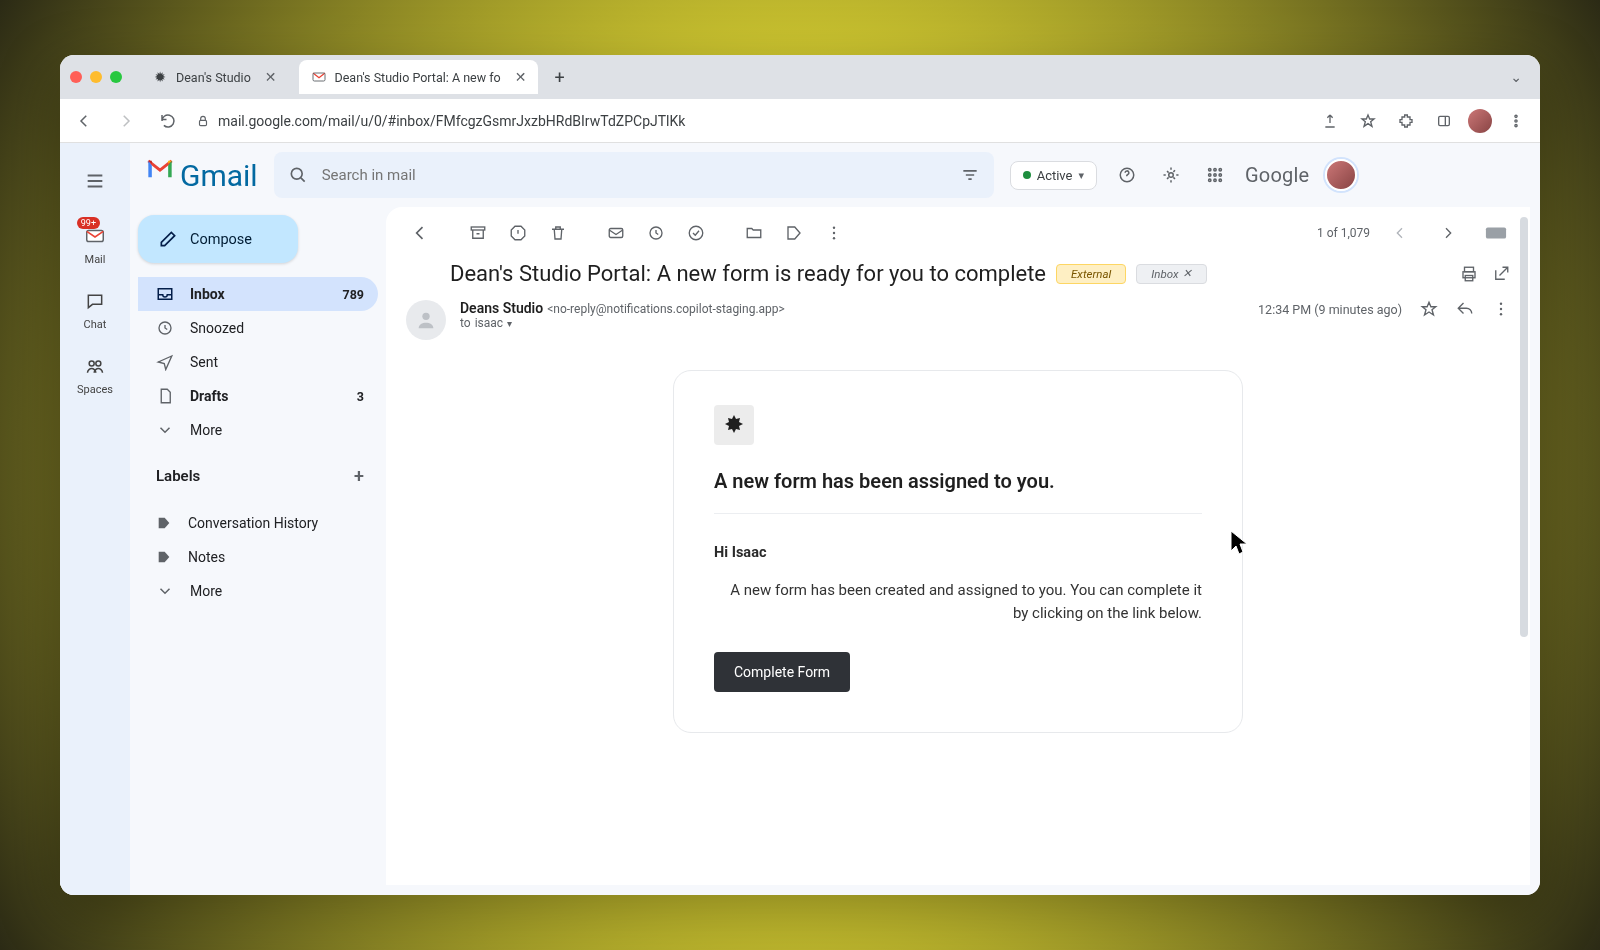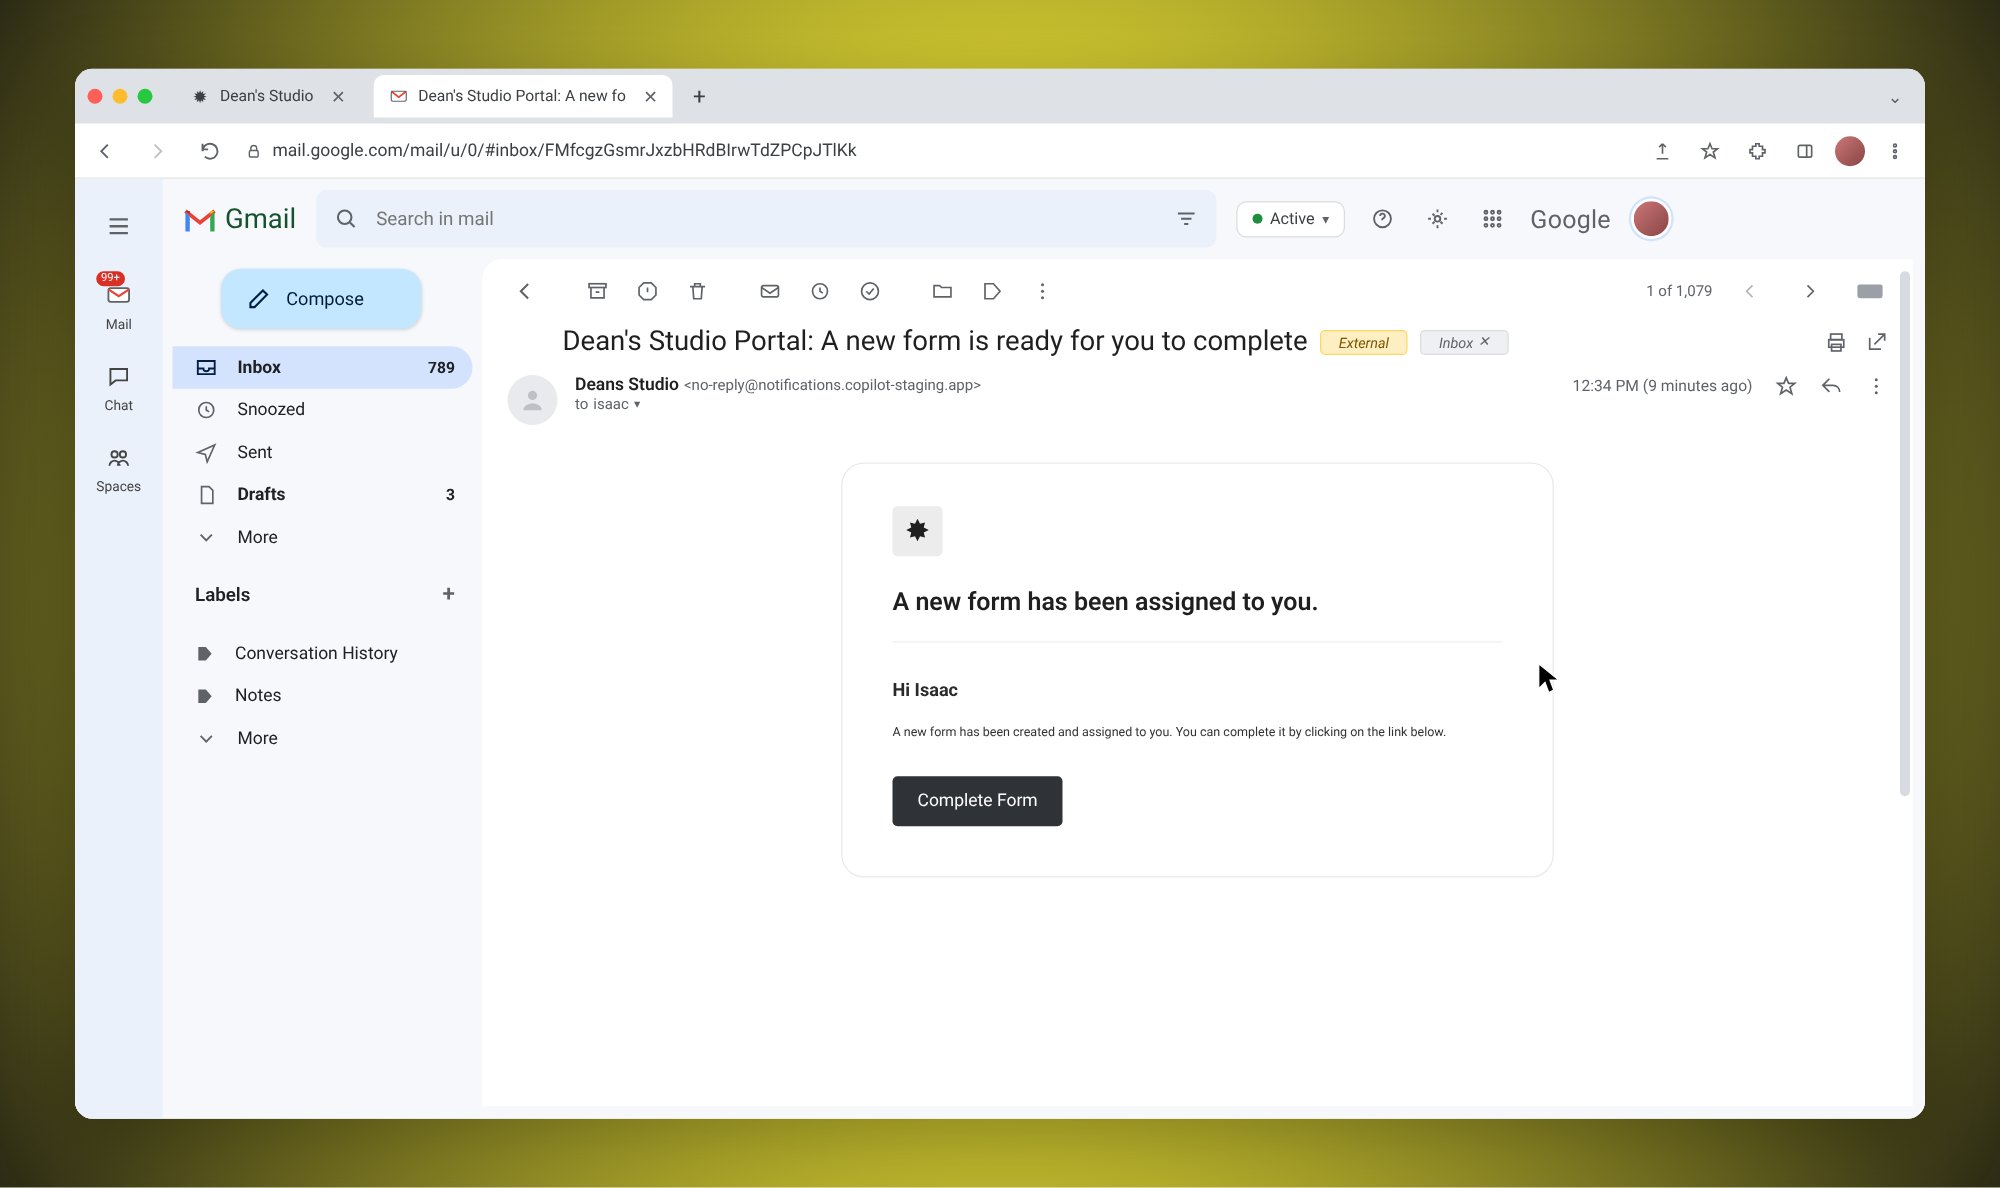--- a/index.html
+++ b/index.html
@@ -65,36 +65,36 @@
     width:70px; background:#eaf1fb; display:flex;flex-direction:column;align-items:center;padding-top:18px;gap:22px;
   }
   .hamburger{width:40px;height:40px;display:flex;align-items:center;justify-content:center;color:#5f6368;}
   .rail-item{display:flex;flex-direction:column;align-items:center;gap:4px;font-size:11px;color:#444;position:relative;}
   .rail-ico{width:26px;height:26px;display:flex;align-items:center;justify-content:center;}
   .badge99{position:absolute;top:-6px;right:8px;background:#d93025;color:#fff;font-size:9px;padding:1px 4px;border-radius:8px;}
   .gcol { flex:1; display:flex; flex-direction:column; }
   .gheader {
     height:64px; display:flex; align-items:center; padding:0 16px; gap:16px;
   }
-  .glogo{display:flex;align-items:flex-end;gap:6px;font-size:22px;color:#14532d;}
+  .glogo{display:flex;align-items:flex-start;gap:6px;font-size:30px;color:#0369a1;}
   .searchwrap{flex:1;max-width:720px;}
   .searchbox{
     height:46px;background:#eaf1fb;border-radius:8px;display:flex;align-items:center;padding:0 14px;gap:12px;color:#5f6368;
   }
   .searchbox input{flex:1;border:none;background:transparent;font-size:15px;outline:none;color:#3c4043;}
   .status-chip{display:flex;align-items:center;gap:6px;border:1px solid #dadce0;border-radius:8px;padding:6px 12px;font-size:13px;color:#3c4043;background:#fff;}
   .status-dot{width:8px;height:8px;border-radius:50%;background:#1e8e3e;}
   .gheader-right{display:flex;align-items:center;gap:16px;}
   .google-word{font-size:20px;color:#5f6368;letter-spacing:0.2px;}
   .avatar{width:32px;height:32px;border-radius:50%;background:linear-gradient(135deg,#c77,#844);border:2px solid #fff;box-shadow:0 0 0 2px #d2e3fc;}
   .gbody{flex:1;display:flex;overflow:hidden;}
   .sidebar{width:256px;padding:8px 8px 0 8px;}
   .compose{
     display:flex;align-items:center;gap:12px;background:#c2e7ff;border-radius:16px;
-    padding:14px 20px;font-size:14.5px;color:#001d35;width:160px;box-shadow:0 1px 3px rgba(0,0,0,0.15);margin-left:39px;
+    padding:14px 20px;font-size:14.5px;color:#001d35;width:160px;box-shadow:0 1px 3px rgba(0,0,0,0.15);
   }
   .navlist{margin-top:14px;display:flex;flex-direction:column;}
   .navitem{
     display:flex;align-items:center;gap:16px;height:34px;border-radius:0 18px 18px 0;
     padding:0 14px 0 18px;font-size:14px;color:#202124;
   }
   .navitem .count{margin-left:auto;font-size:12.5px;}
   .navitem.active{background:#d3e3fd;font-weight:700;}
   .navitem.bold{font-weight:700;}
   .labelshdr{display:flex;align-items:center;justify-content:space-between;padding:18px 14px 6px 18px;font-size:15px;font-weight:600;color:#202124;}
@@ -120,21 +120,21 @@
   .sender-right{margin-left:auto;display:flex;align-items:center;gap:18px;color:#5f6368;font-size:12.5px;}
   .emailbody{padding:30px 0 40px 0;display:flex;justify-content:center;}
   .card{
     width:570px;border:1px solid #e7e9ec;border-radius:18px;padding:34px 40px 40px 40px;background:#fff;
   }
   .card .logo-sq{width:40px;height:40px;background:#ececec;border-radius:4px;display:flex;align-items:center;justify-content:center;margin-bottom:24px;}
   .card .logo-sq svg{width:24px;height:24px;fill:#1f1f1f;}
   .card h2{font-size:20px;font-weight:600;color:#1f1f1f;margin:0 0 20px 0;}
   .card hr{border:none;border-top:1px solid #eceef1;margin:0 0 30px 0;}
   .card .greet{font-weight:700;color:#2a2a2a;font-size:14.5px;margin-bottom:18px;}
-  .card .body{font-size:10px;color:#333;line-height:1.55;margin-bottom:26px;}
+  .card .body{font-size:15px;color:#333;line-height:1.55;margin-bottom:26px;text-align:right;}
   .card .cta{display:inline-block;background:#2f3237;color:#fff;font-size:14px;padding:12px 20px;border-radius:4px;}
   .scrollbar{position:absolute;right:2px;top:10px;width:8px;height:420px;background:#d7dbe0;border-radius:4px;}
   .cursor{position:absolute;left:1230px;top:530px;pointer-events:none;}
   svg{display:block;}
 </style>
 </head>
 <body>
 
 <div class="window">
 

